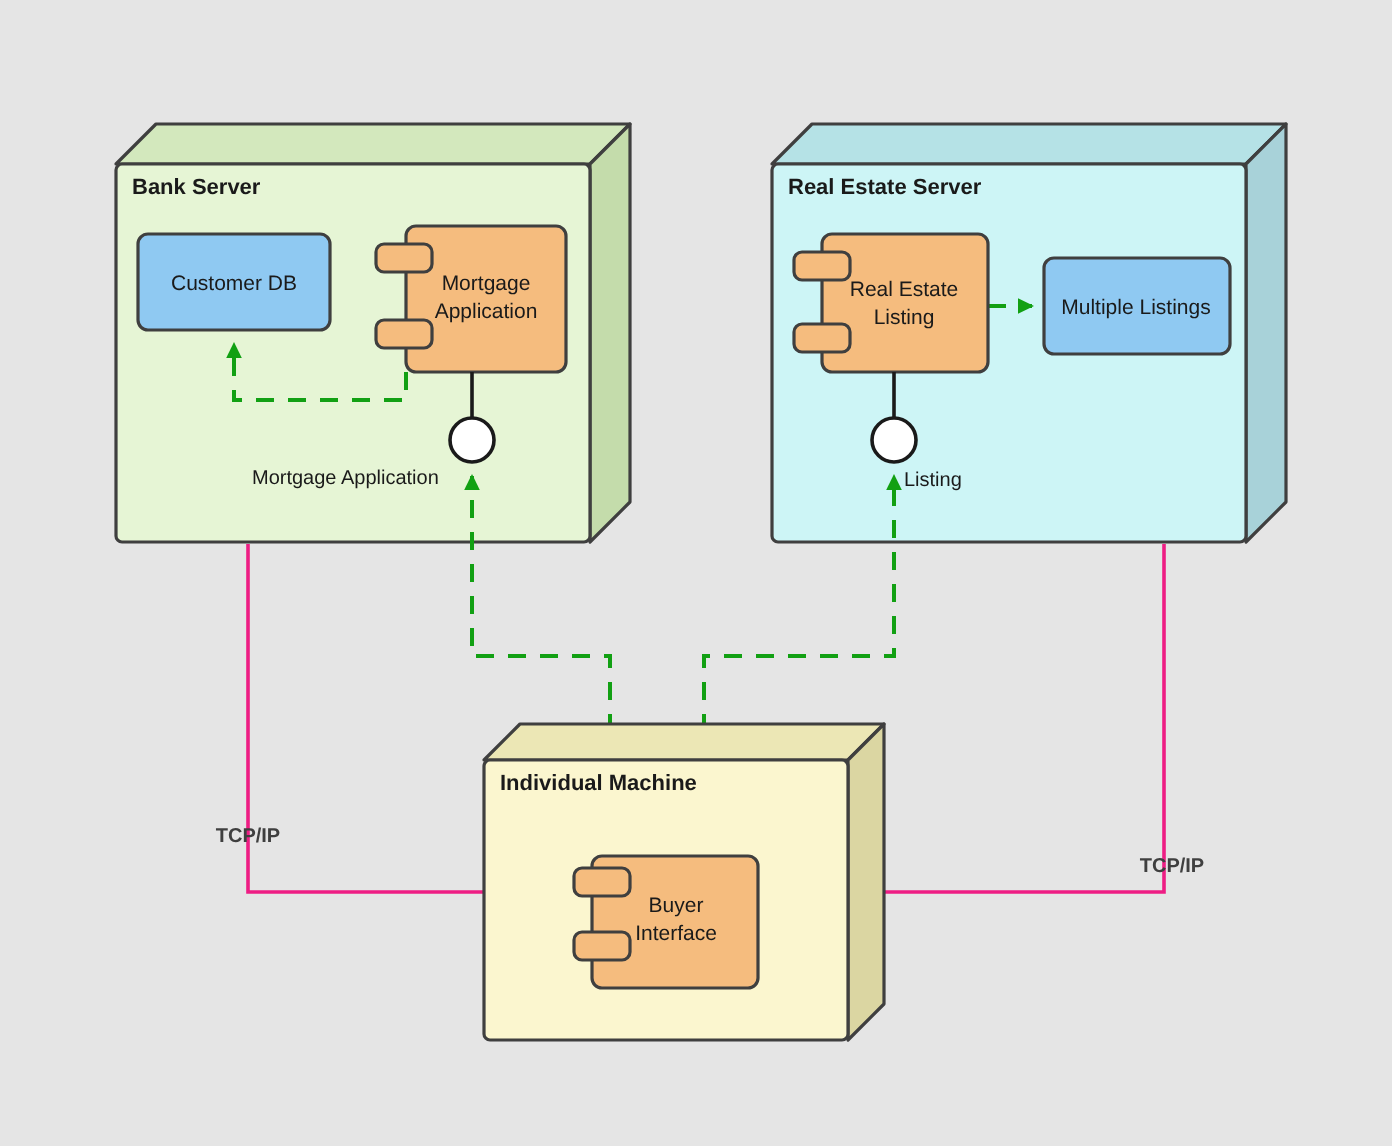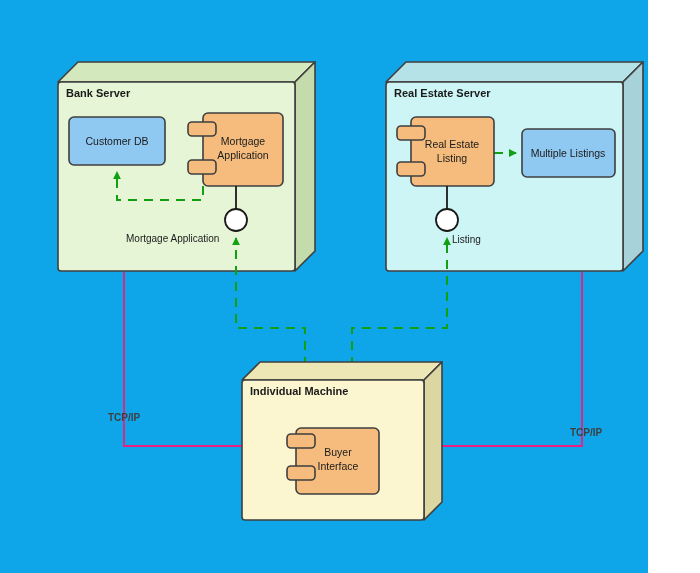--- a/index.html
+++ b/index.html
@@ -7,22 +7,23 @@
     padding: 0;
     background: #ffffff;
   }
   body {
     font-family: "Liberation Sans", sans-serif;
   }
   #canvas {
     position: relative;
     width: 648px;
     height: 573px;
-    background: #0ea5e9;
+    background: #e5e5e5;
     overflow: hidden;
+    padding-left: 48px;
   }
   #diagram-svg {
     position: absolute;
     left: 0;
     top: 0;
   }
   .node-title {
     font-size: 11px;
     font-weight: bold;
     fill: #1a1a1a;

